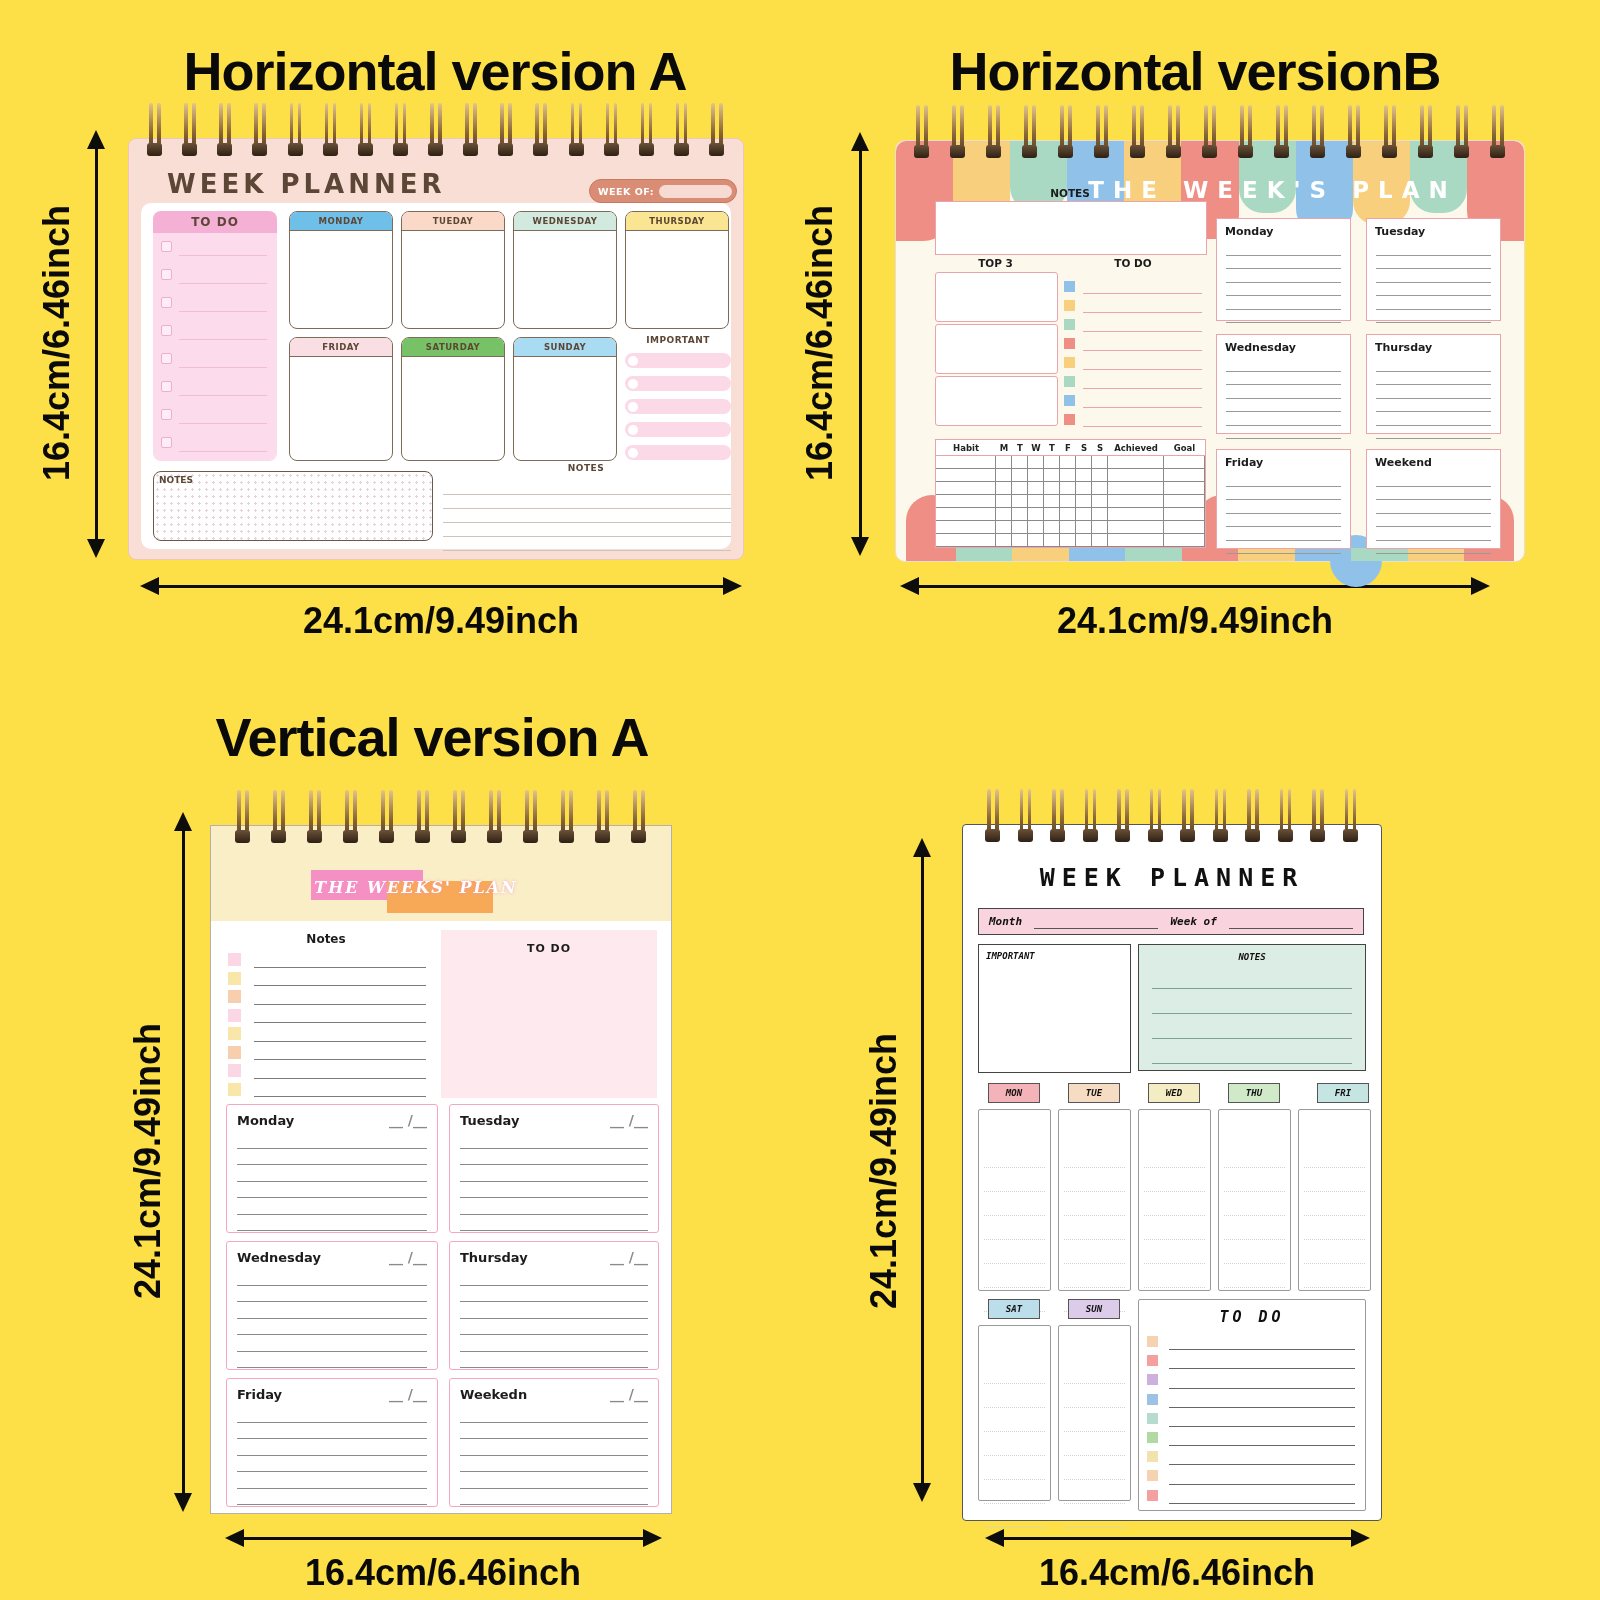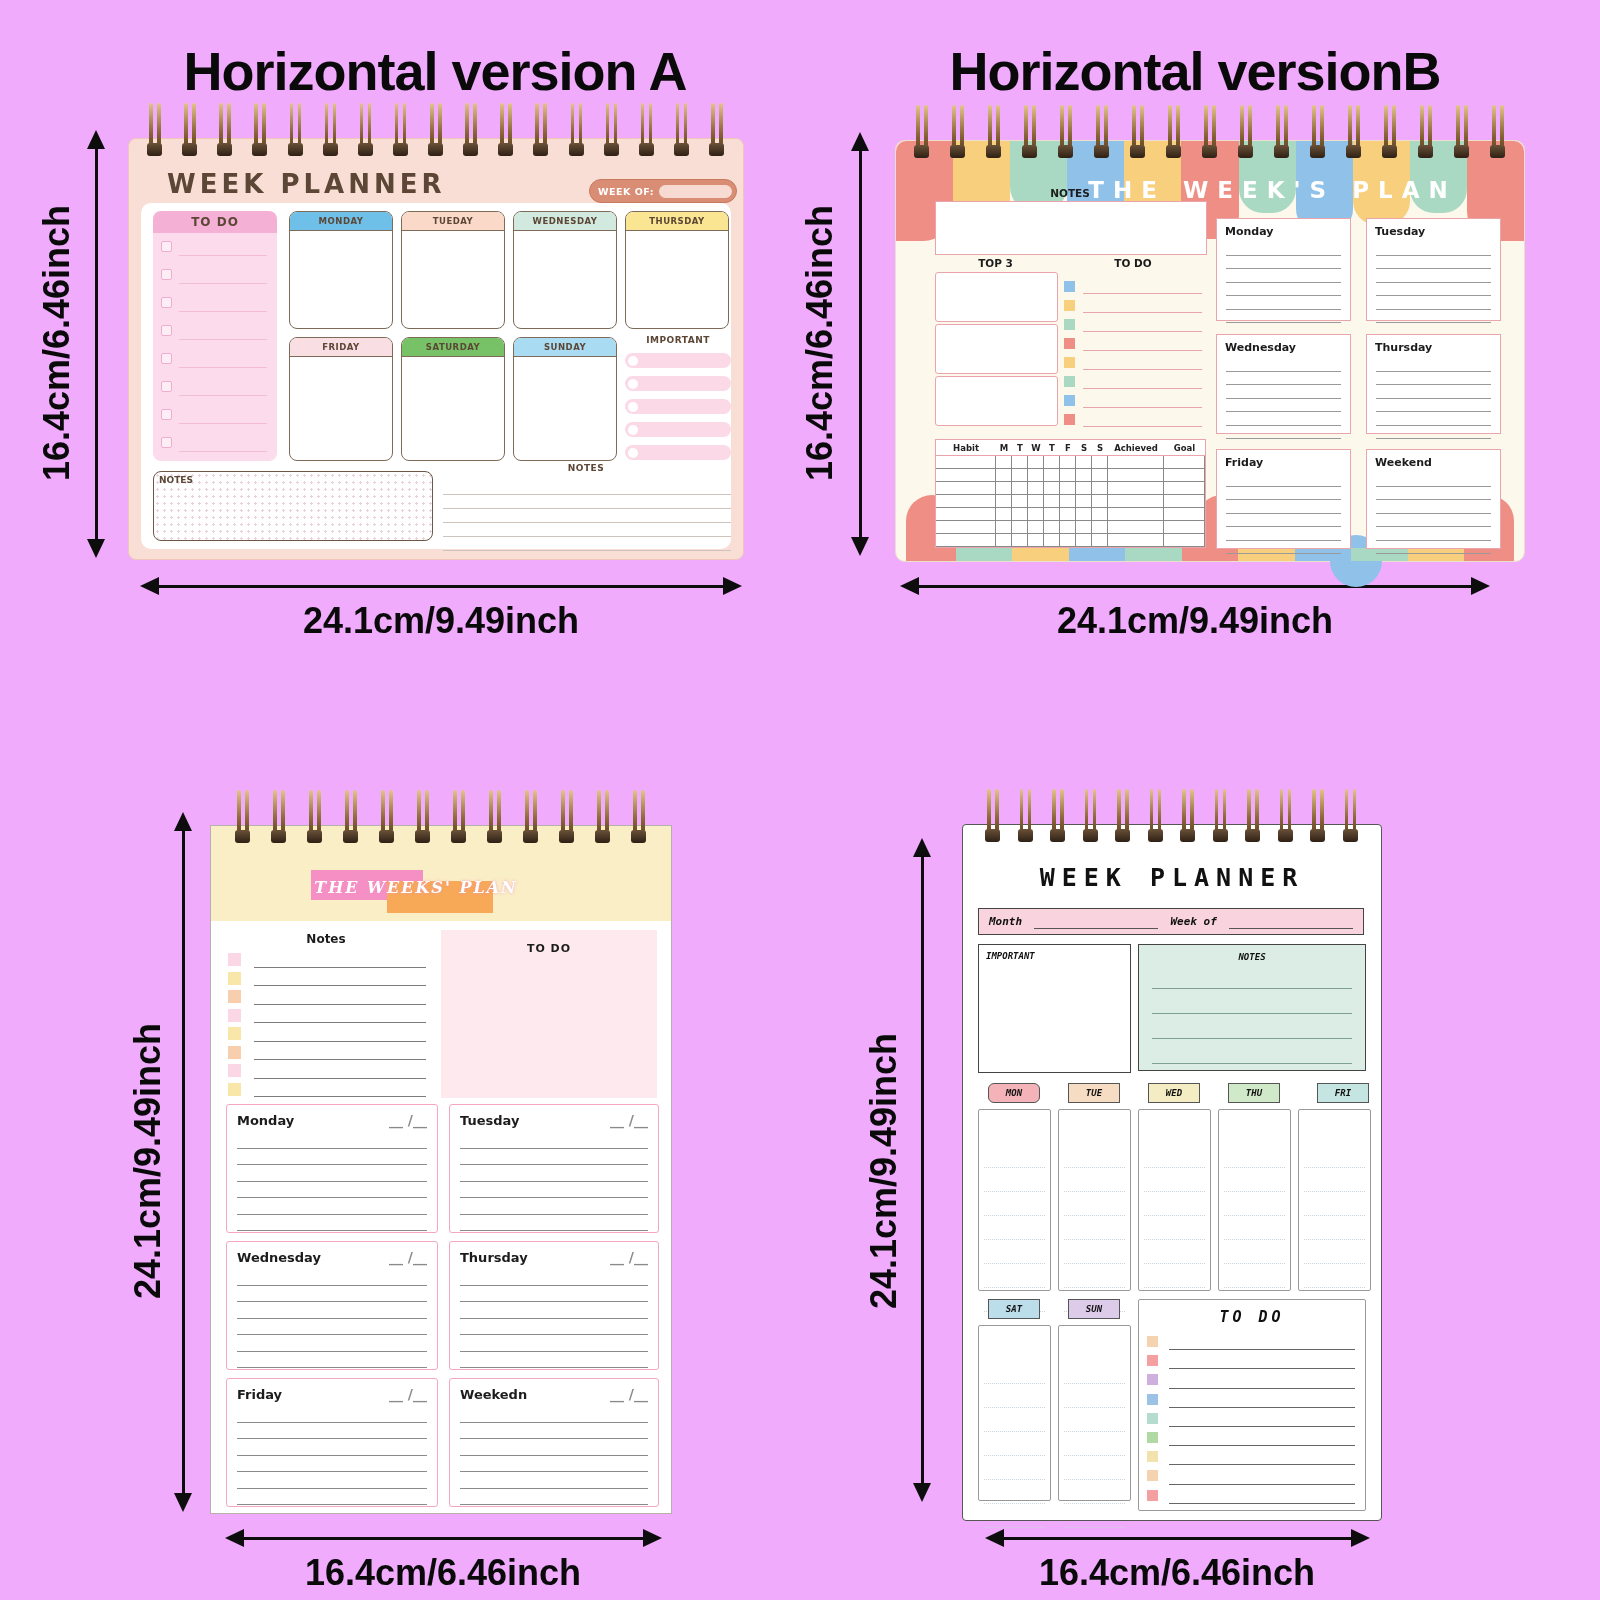--- a/index.html
+++ b/index.html
@@ -1,16 +1,16 @@
 <!DOCTYPE html>
 <html><head>
 <meta charset="utf-8">
 <style>
   html,body { margin:0; padding:0; background:#ffffff; }
-  .canvas { position:relative; width:1600px; height:1600px; background:#f0abfc; overflow:hidden;
+  .canvas { position:relative; width:1600px; height:1600px; background:#fde047; overflow:hidden;
             font-family:"Liberation Sans", sans-serif; }
 
   
   .qtitle { position:absolute; margin:0; font-size:54px; font-weight:bold; color:#0a0a0a;
             text-align:center; letter-spacing:-1px; }
   .hlabel { position:absolute; font-size:36px; font-weight:bold; color:#0a0a0a; text-align:center; }
   .vlabel { position:absolute; height:50px; font-size:36px; font-weight:bold; color:#0a0a0a;
             text-align:center; transform:rotate(-90deg); line-height:50px; }
   .arr { position:absolute; }
   .arr-v { width:18px; background:linear-gradient(#0d0d0d,#0d0d0d) no-repeat center/3px calc(100% - 30px); }
@@ -668,20 +668,21 @@
           <div class="ln"></div>
           <div class="ln"></div>
           <div class="ln"></div>
           <div class="ln"></div>
           <div class="ln"></div>
           <div class="ln"></div>
         </div>
       </div>
   </div>
 
+  <h2 class="qtitle" style="left:82px;top:706px;width:700px;">Vertical version A</h2>
   <div class="arr arr-v" style="left:174px;top:812px;height:700px;"></div>
   <div class="vlabel" style="left:-82px;top:1136px;width:460px;">24.1cm/9.49inch</div>
   <div class="arr arr-h" style="left:225px;top:1529px;width:437px;"></div>
   <div class="hlabel" style="left:193px;top:1552px;width:500px;">16.4cm/6.46inch</div>
 
   <div class="planner pl-va" style="left:210px;top:825px;width:460px;height:687px;">
     <div class="va-band"></div>
     <div class="spirals" style="left:24px;right:24px;">
         <span class="coil">
           <i class="w1"></i>
@@ -954,21 +955,21 @@
     <div class="vb-notes">
       <span class="vb-small-label">NOTES</span>
       <div class="lines">
           <div class="ln"></div>
           <div class="ln"></div>
           <div class="ln"></div>
           <div class="ln"></div>
         </div>
     </div>
 
-    <div class="vb-tab" style="left: 25px; top: 258px; background-color: rgb(244, 179, 184); border-radius: 6px;">MON</div>
+    <div class="vb-tab" style="left: 25px; top: 258px; background-color: rgb(244, 179, 184);">MON</div>
     <div class="vb-tab" style="left: 105px; top: 258px; background-color: rgb(246, 220, 195);">TUE</div>
     <div class="vb-tab" style="left: 185px; top: 258px; background-color: rgb(244, 236, 195);">WED</div>
     <div class="vb-tab" style="left: 265px; top: 258px; background-color: rgb(207, 233, 201);">THU</div>
     <div class="vb-tab" style="left: 354px; top: 258px; background-color: rgb(197, 229, 227);">FRI</div>
 
     <div class="vb-col" style="left:15px;top:284px;height:182px;">
         <div class="lines">
           <div class="ln"></div>
           <div class="ln"></div>
           <div class="ln"></div>

